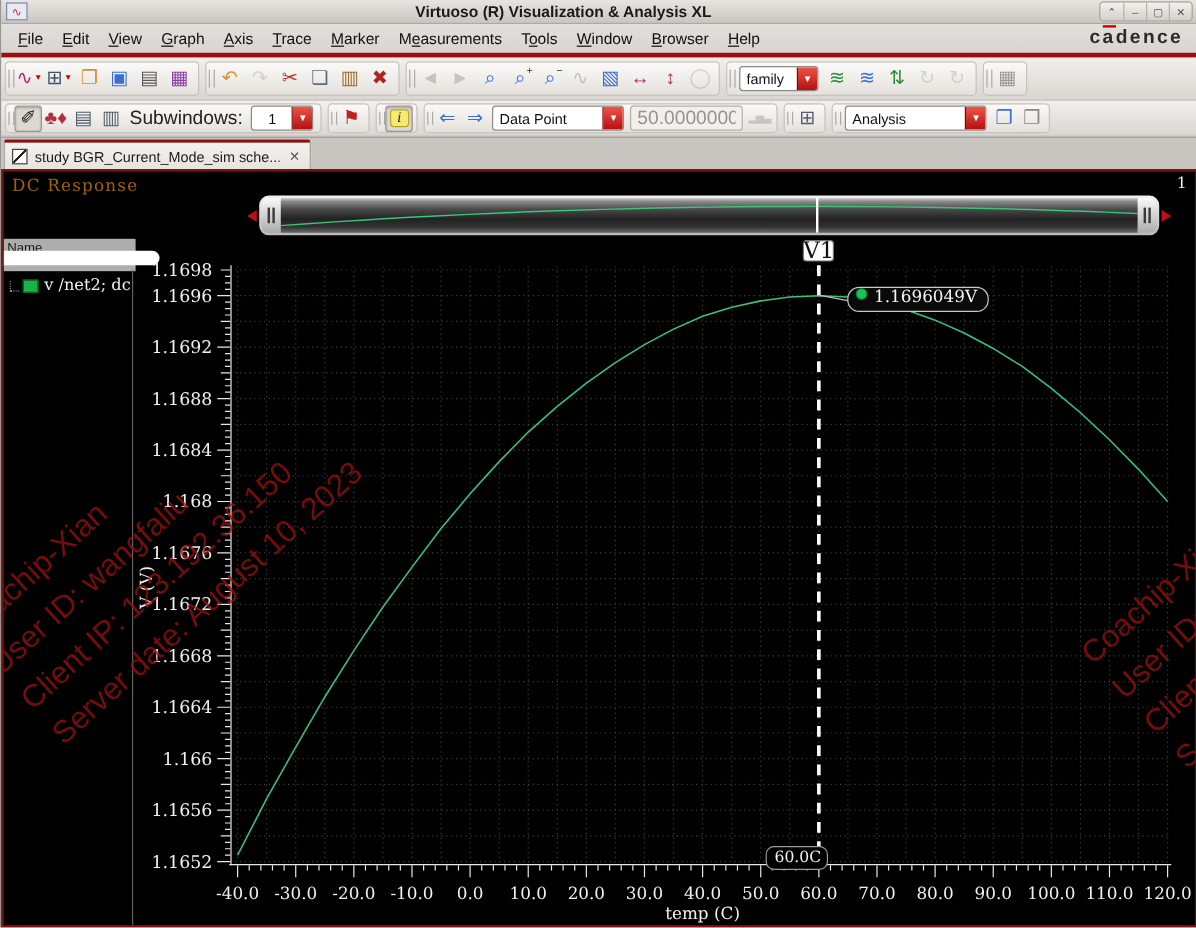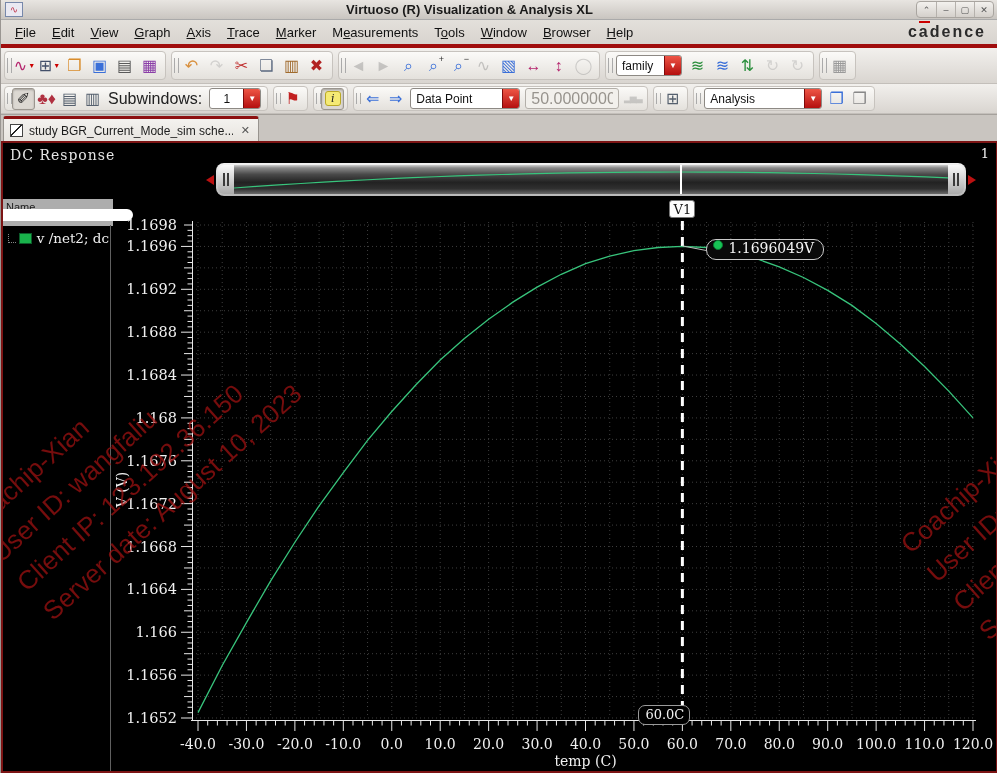--- a/index.html
+++ b/index.html
@@ -75,21 +75,21 @@
   .tab-icon{ width:13px; height:13px; background:
       linear-gradient(135deg, #fff 44%, #222 44%, #222 54%, #fff 54%);
     border:1px solid #444; }
   .tab .tab-label{ font-size:12px; color:#1c1c1c; flex:1; white-space:nowrap; overflow:hidden; }
   .tab .tab-close{ font-size:11px; color:#555; padding:0 2px; }
   
   .plotwin{ position:absolute; top:141px; left:0; width:997px; height:632px;
     border:2px solid #7c1414; background:#000; }
   .plot-surface{ position:absolute; inset:0; overflow:hidden; color:#eee;
     font-family:"DejaVu Serif", serif; }
-  .plot-title{ position:absolute; top:4px; left:7px; font-size:14px; letter-spacing:1px; color:#e5e5e5; }
+  .plot-title{ position:absolute; top:4px; left:7px; font-size:14px; letter-spacing:1px; color:#a16207; }
   .subwin-num{ position:absolute; top:3px; right:7px; font-size:13px; color:#f2f2f2; }
   .name-header{ position:absolute; top:56px; left:0; width:110px; height:27px; background:#adadad;
     color:#1a1a1a; font-family:"Liberation Sans",sans-serif; font-size:11px; padding:2px 0 0 3px; }
   .hscroll-pill{ position:absolute; top:66px; left:0; width:130px; height:12px; background:#fff;
     border-radius:0 7px 7px 0; }
   .legend-row{ position:absolute; top:86px; left:0; width:106px; height:18px; display:flex; align-items:center; }
   .legend-tree{ width:10px; height:9px; margin-left:5px; border-left:1px dotted #888; border-bottom:1px dotted #888; }
   .legend-swatch{ width:16px; height:11px; margin-left:3px; border:1px solid #0c5c2a; }
   .legend-label{ margin-left:5px; font-size:13.5px; color:#f0f0f0; white-space:nowrap; }
   .v-divider{ position:absolute; top:82px; left:107px; width:1px; bottom:0; background:#606060; }
@@ -104,21 +104,21 @@
     display:flex; align-items:center; justify-content:center; }
   .ohandle.left{ border-radius:6px 0 0 6px; }
   .ohandle.right{ border-radius:0 6px 6px 0; }
   .grip{ width:6px; height:13px; border-left:2px solid #3a3a3a; border-right:2px solid #3a3a3a; }
   .otrack{ flex:1; position:relative; overflow:hidden;
     background:linear-gradient(180deg,#cfcfcf 0%,#8a8a8a 10%,#4a4a4a 32%,#222 60%,#303030 82%,#6a6a6a 100%); }
   .otrack svg{ position:absolute; inset:0; }
   .omarker{ position:absolute; top:0; bottom:0; width:2px; background:#fff; }
   
   .vmarker-label{ position:absolute; top:57px; width:26px; height:18px; background:#fdfdfd;
-    border:1px solid #777; border-radius:3px; color:#111; font-size:13px;
+    border:1px solid #777; border-radius:3px; color:#111; font-size:19px;
     display:flex; align-items:center; justify-content:center; }
   .xmarker-label{ position:absolute; top:562px; height:20px; background:#000; border:1px solid #9a9a9a;
     border-radius:7px; color:#f0f0f0; font-size:13px; padding:1px 5px 0 6px; }
   .callout{ position:absolute; top:96px; height:21px; background:#0a0a0a; border:1px solid #c9c9c9;
     border-radius:10px; display:flex; align-items:flex-start; gap:5px; padding:0 9px 0 6px; }
   .callout .dot{ width:10px; height:10px; border-radius:50%; background:#17c355; border:1px solid #0a7a33; }
   .callout .cval{ font-size:14px; color:#f5f5f5; }
   
   .wm{ position:absolute; transform:rotate(-42deg); color:rgba(158,18,18,0.75);
     font-family:"Liberation Sans",sans-serif; font-size:26px; line-height:39px; white-space:nowrap; }

